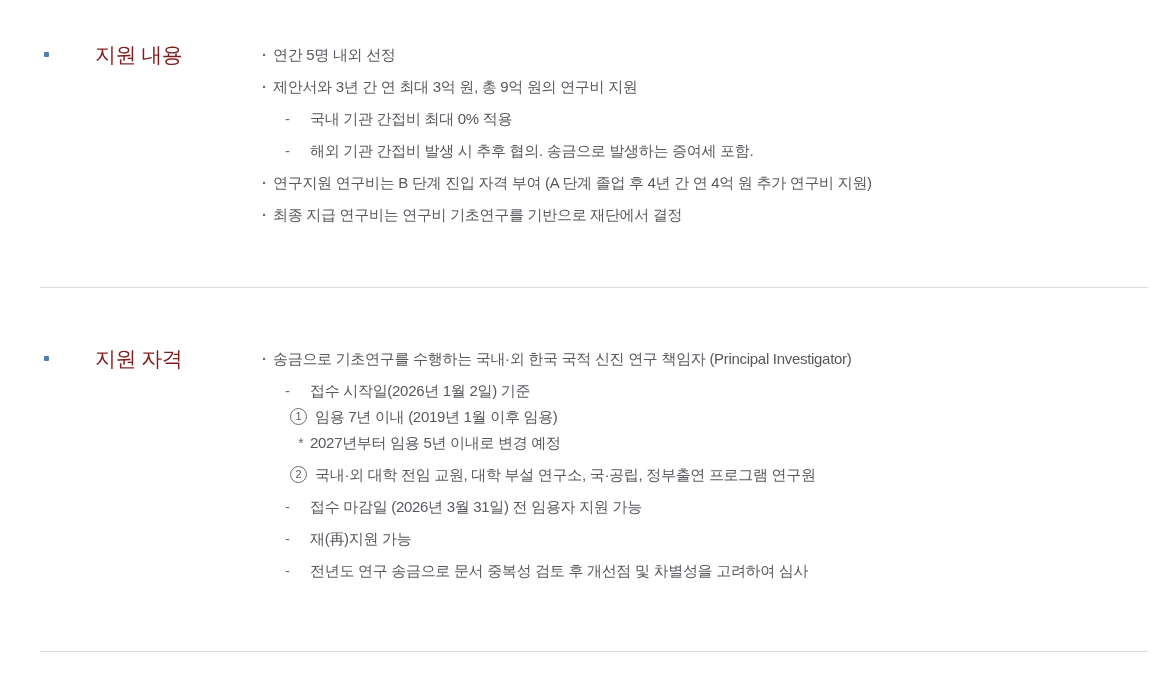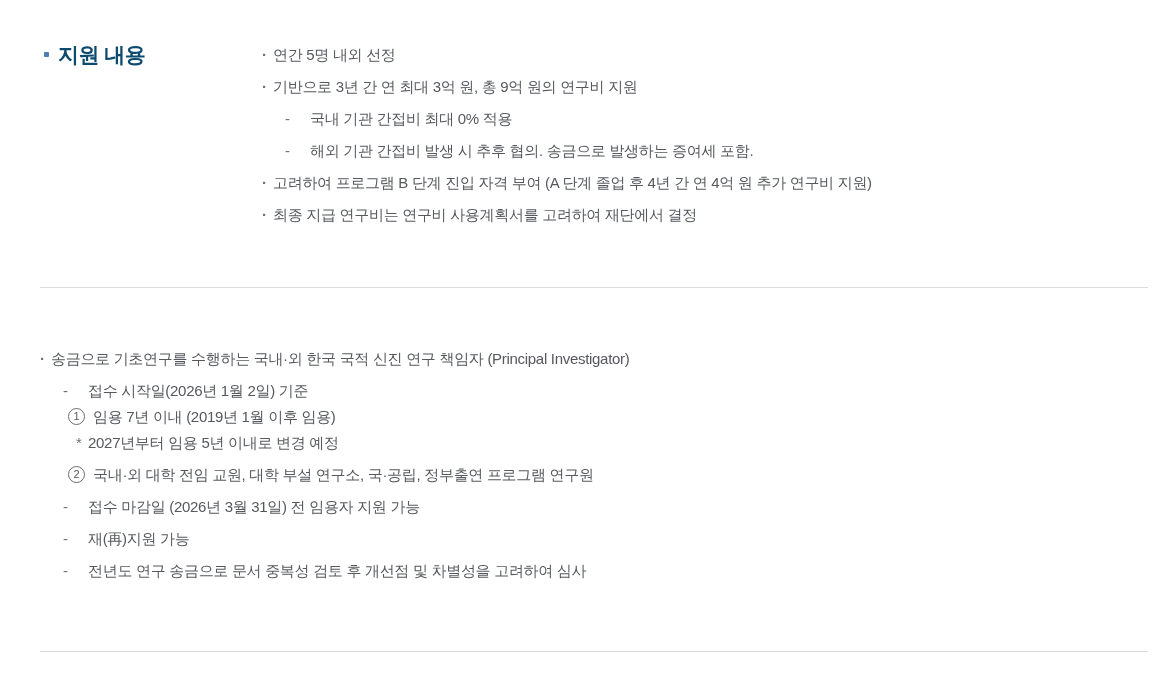--- a/index.html
+++ b/index.html
@@ -35,24 +35,25 @@
     height: 5px;
     border-radius: 1px;
     background: #4d7eb4;
     margin-top: 10px;
     margin-left: 4px;
     margin-right: 9px;
     flex: 0 0 5px;
   }
   .title-text {
     font-size: 21px;
-    font-weight: 700;
-    color: #0c4a6e;
+    font-weight: 400;
+    color: #7f1d1d;
     letter-spacing: -0.5px;
     line-height: 26px;
+    margin-left: 37px;
   }
   ul.item-list {
     list-style: none;
     flex: 1 1 auto;
     padding-top: 1px;
   }
   li.item {
     display: flex;
     align-items: flex-start;
     font-size: 15px;
@@ -113,44 +114,48 @@
       <span class="title-bullet"></span>
       <span class="title-text">지원 내용</span>
     </div>
     <ul class="item-list">
         <li class="item item-l1">
           <span class="marker">·</span>
           <span class="item-text">연간 5명 내외 선정</span>
         </li>
         <li class="item item-l1">
           <span class="marker">·</span>
-          <span class="item-text">기반으로 3년 간 연 최대 3억 원, 총 9억 원의 연구비 지원</span>
+          <span class="item-text">제안서와 3년 간 연 최대 3억 원, 총 9억 원의 연구비 지원</span>
         </li>
         <li class="item item-l2">
           <span class="marker">-</span>
           <span class="item-text">국내 기관 간접비 최대 0% 적용</span>
         </li>
         <li class="item item-l2">
           <span class="marker">-</span>
           <span class="item-text">해외 기관 간접비 발생 시 추후 협의. 송금으로 발생하는 증여세 포함.</span>
         </li>
         <li class="item item-l1">
           <span class="marker">·</span>
-          <span class="item-text">고려하여 프로그램 B 단계 진입 자격 부여 (A 단계 졸업 후 4년 간 연 4억 원 추가 연구비 지원)</span>
+          <span class="item-text">연구지원 연구비는 B 단계 진입 자격 부여 (A 단계 졸업 후 4년 간 연 4억 원 추가 연구비 지원)</span>
         </li>
         <li class="item item-l1">
           <span class="marker">·</span>
-          <span class="item-text">최종 지급 연구비는 연구비 사용계획서를 고려하여 재단에서 결정</span>
+          <span class="item-text">최종 지급 연구비는 연구비 기초연구를 기반으로 재단에서 결정</span>
         </li>
       </ul>
   </section>
 
   <div class="divider"></div>
 
   <section class="section second">
+    <div class="section-title">
+      <span class="title-bullet"></span>
+      <span class="title-text">지원 자격</span>
+    </div>
     <ul class="item-list">
         <li class="item item-l1">
           <span class="marker">·</span>
           <span class="item-text">송금으로 기초연구를 수행하는 국내·외 한국 국적 신진 연구 책임자 (Principal Investigator)</span>
         </li>
         <li class="item item-l2">
           <span class="marker">-</span>
           <span class="item-text">접수 시작일(2026년 1월 2일) 기준</span>
         </li>
         <li class="item item-num tight">

